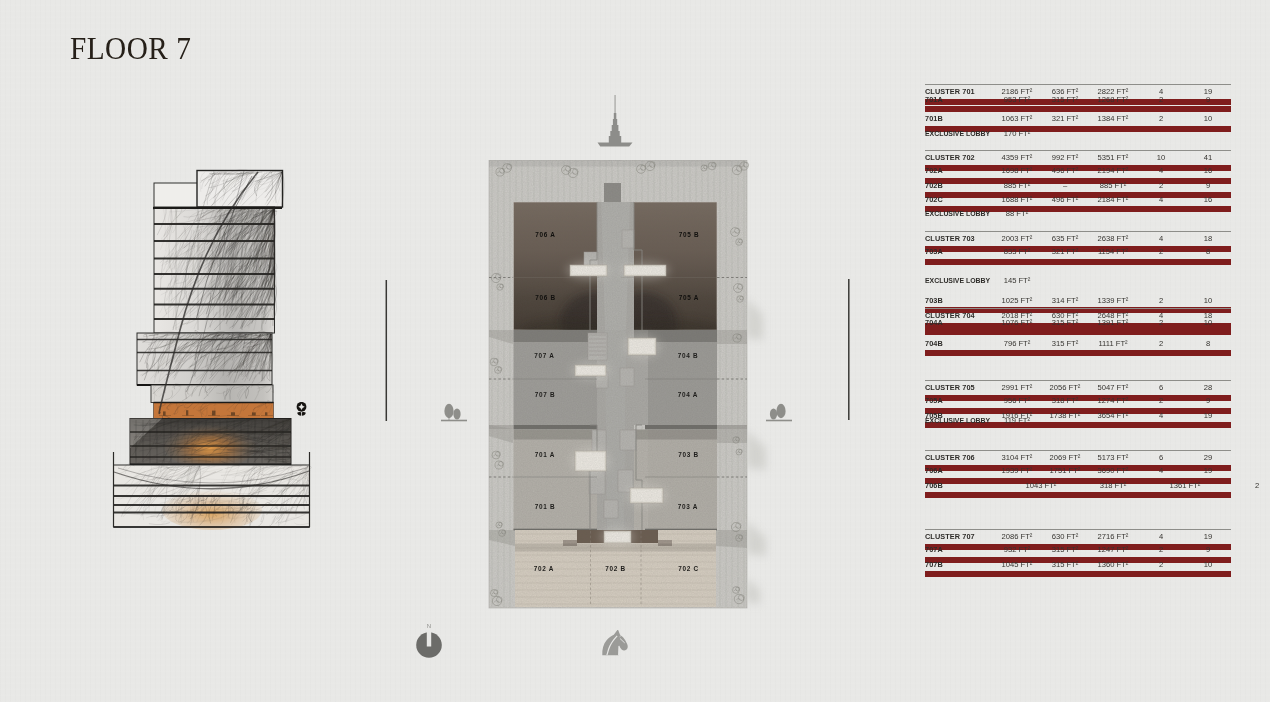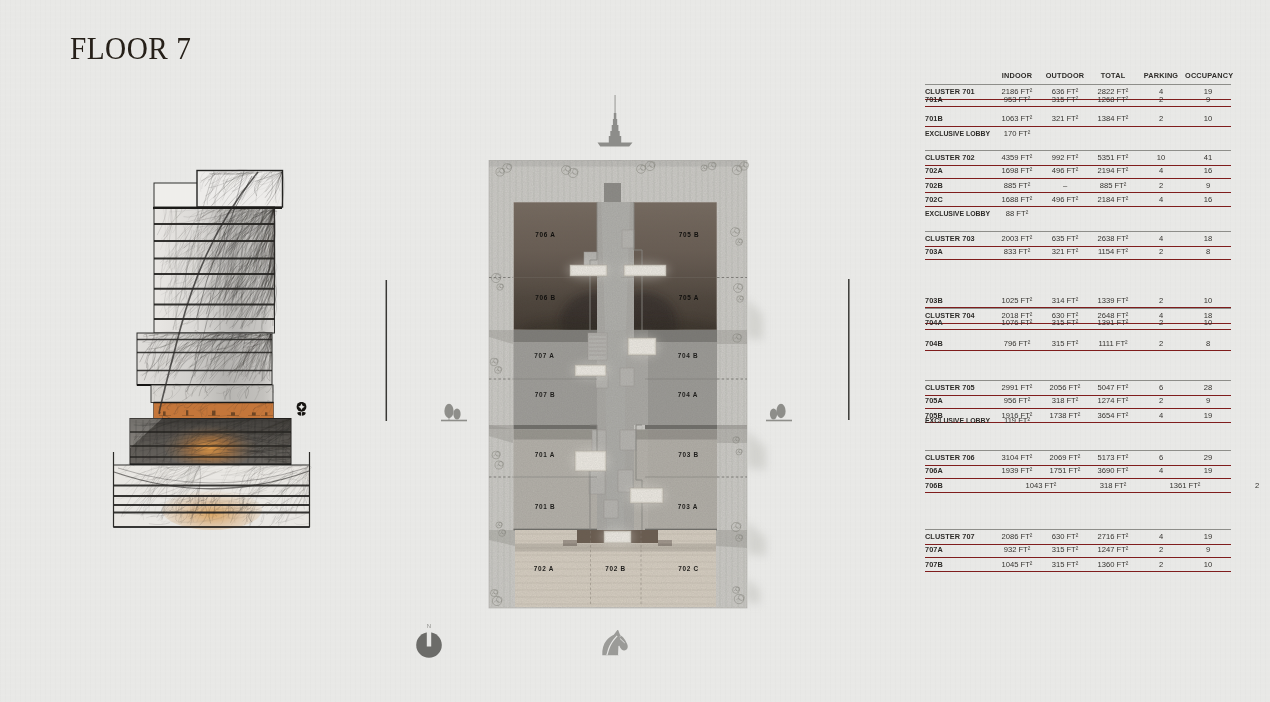--- a/index.html
+++ b/index.html
@@ -7,39 +7,31 @@
   background-image:repeating-linear-gradient(90deg, rgba(110,110,105,0.02) 0 1px, rgba(0,0,0,0) 1px 5px),
     repeating-linear-gradient(0deg, rgba(255,255,255,0.03) 0 2px, rgba(0,0,0,0) 2px 6px);
   font-family:"Liberation Sans", sans-serif;}
 .abs{position:absolute;}
 #title{left:70px;top:31px;font-family:"Liberation Serif",serif;font-size:31.5px;letter-spacing:0.5px;color:#262019;font-weight:500;transform:scaleX(0.93);transform-origin:left top;}
 
 #tbl{left:925px;top:68px;width:306px;height:520px;font-size:7.6px;color:#35332f;}
 .trow{position:absolute;left:0;width:306px;display:grid;grid-template-columns:68px 48px 48px 48px 48px 46px;align-items:center;}
 .trow div{text-align:center;white-space:nowrap;}
 .trow div:first-child{text-align:left;}
-.bb{border-bottom:1px solid #7f1d1d;}
+.bb{border-bottom:6px solid #7f1d1d;}
 .bt{border-top:1px solid #8e8e8a;}
 .lab{font-weight:bold;letter-spacing:0.1px;color:#2e2c29;font-size:7.3px;}
 .hdr{font-weight:bold;letter-spacing:0.2px;color:#2e2c29;font-size:7.3px;}
 .ex .lab{font-size:6.9px;letter-spacing:0px;}
 </style></head><body>
 
 <div id="title" class="abs">FLOOR 7</div>
 
 <div id="tbl" class="abs">
 
-<div class="trow hdr" style="top:0px;height:15.5px;">
-      <div></div>
-      <div>INDOOR</div>
-      <div>OUTDOOR</div>
-      <div>TOTAL</div>
-      <div>PARKING</div>
-      <div>OCCUPANCY</div>
-    </div>
 
 <div class="trow bt bb" style="top:15.5px;height:14.2px;">
       <div class="lab">CLUSTER 701</div>
       <div>2186 FT²</div>
       <div>636 FT²</div>
       <div>2822 FT²</div>
       <div>4</div>
       <div>19</div>
     </div>
 <div class="trow bb" style="top:24px;height:14.2px;">
@@ -124,20 +116,28 @@
       <div>2</div>
       <div>8</div>
     </div>
 <div class="trow bb" style="top:191.0px;height:14.2px;margin-top:34px;">
       <div class="lab">703B</div>
       <div>1025 FT²</div>
       <div>314 FT²</div>
       <div>1339 FT²</div>
       <div>2</div>
       <div>10</div>
+    </div>
+<div class="trow ex" style="top:205.2px;height:14.2px;">
+      <div class="lab">EXCLUSIVE LOBBY</div>
+      <div>145 FT²</div>
+      <div></div>
+      <div></div>
+      <div></div>
+      <div></div>
     </div>
 
 <div class="trow bt bb" style="top:239.9px;height:14.2px;">
       <div class="lab">CLUSTER 704</div>
       <div>2018 FT²</div>
       <div>630 FT²</div>
       <div>2648 FT²</div>
       <div>4</div>
       <div>18</div>
     </div>

